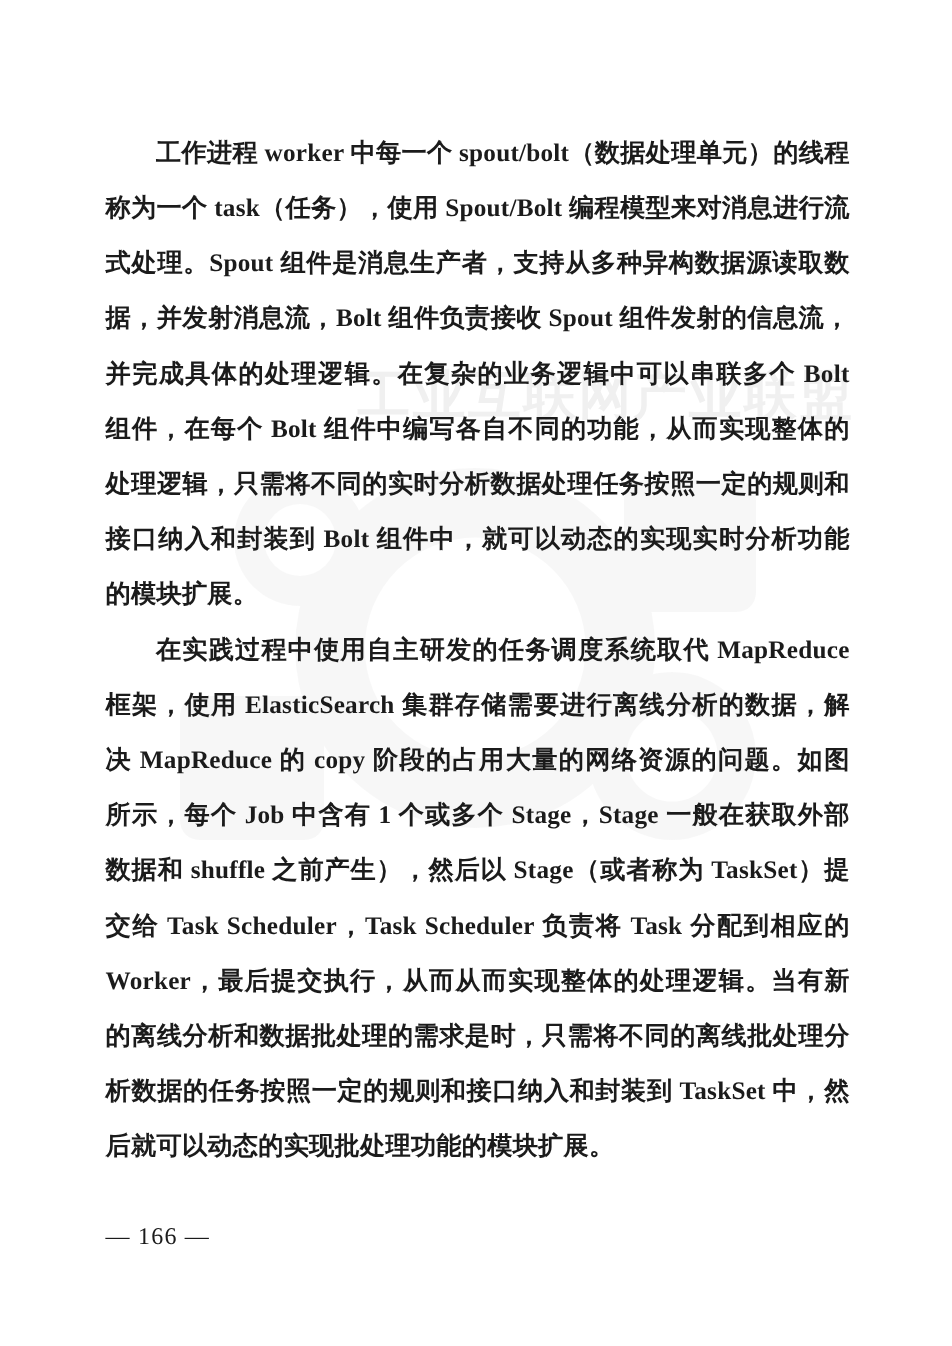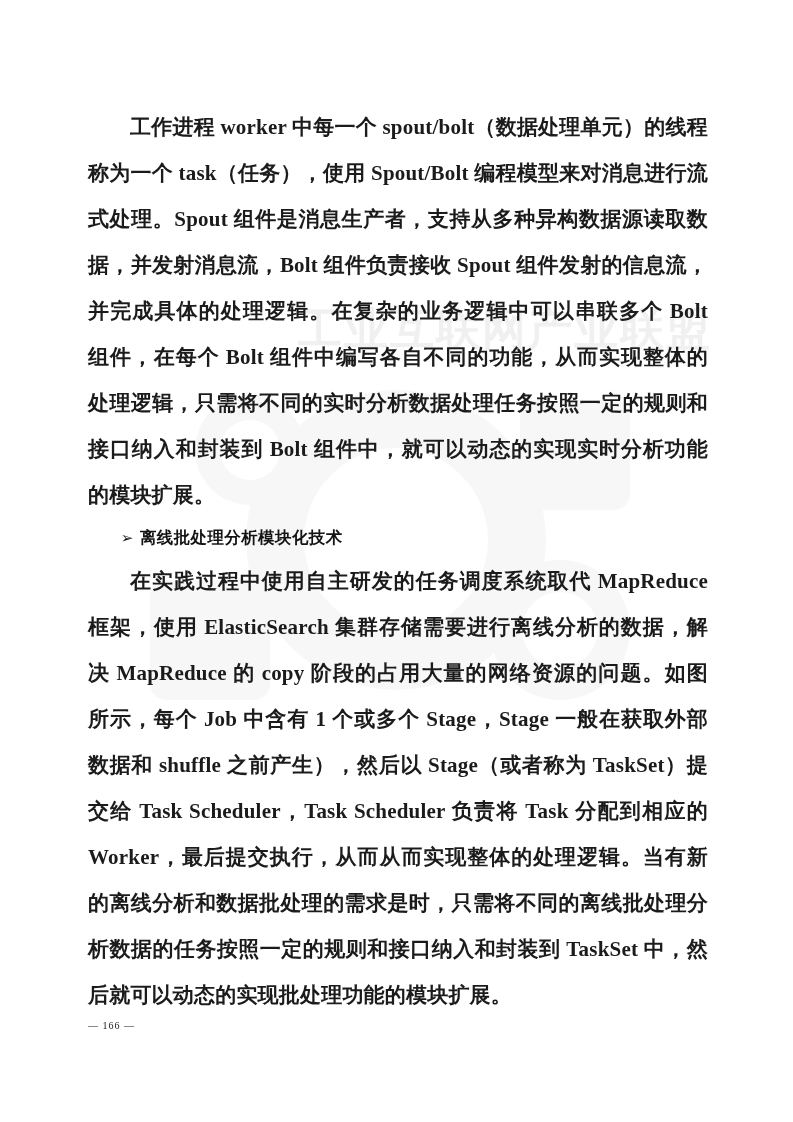--- a/index.html
+++ b/index.html
@@ -67,21 +67,21 @@
   .heading .bullet {
     font-family: "DejaVu Sans", sans-serif;
     font-weight: bold;
     font-size: 15px;
     margin-right: 6px;
   }
   .pagenum {
     position: absolute;
     left: 88px;
     top: 1020px;
-    font-size: 10px;
+    font-size: 20px;
     font-family: "Liberation Serif", serif;
     color: #1b1b1b;
     letter-spacing: 1px;
   }
 </style>
 </head>
 <body>
 
 <div class="page">
 
@@ -97,20 +97,19 @@
       <circle cx="396" cy="210" r="92"></circle>
       <circle cx="250" cy="120" r="30"></circle>
       <circle cx="560" cy="300" r="38"></circle>
     </g>
   </svg>
   <div class="wm-text">工业互联网产业联盟</div>
 
   <div class="content">
     <p class="body">工作进程 worker 中每一个 spout/bolt（数据处理单元）的线程称为一个 task（任务），使用 Spout/Bolt 编程模型来对消息进行流式处理。Spout 组件是消息生产者，支持从多种异构数据源读取数据，并发射消息流，Bolt 组件负责接收 Spout 组件发射的信息流，并完成具体的处理逻辑。在复杂的业务逻辑中可以串联多个 Bolt 组件，在每个 Bolt 组件中编写各自不同的功能，从而实现整体的处理逻辑，只需将不同的实时分析数据处理任务按照一定的规则和接口纳入和封装到 Bolt 组件中，就可以动态的实现实时分析功能的模块扩展。</p>
 
-    <p class="heading"><span class="bullet">➢</span><span>离线批处理分析模块化技术</span></p>
 
 
     <p class="body">在实践过程中使用自主研发的任务调度系统取代 MapReduce 框架，使用 ElasticSearch 集群存储需要进行离线分析的数据，解决 MapReduce 的 copy 阶段的占用大量的网络资源的问题。如图所示，每个 Job 中含有 1 个或多个 Stage，Stage 一般在获取外部数据和 shuffle 之前产生），然后以 Stage（或者称为 TaskSet）提交给 Task Scheduler，Task Scheduler 负责将 Task 分配到相应的 Worker，最后提交执行，从而从而实现整体的处理逻辑。当有新的离线分析和数据批处理的需求是时，只需将不同的离线批处理分析数据的任务按照一定的规则和接口纳入和封装到 TaskSet 中，然后就可以动态的实现批处理功能的模块扩展。</p>
   </div>
 
   <div class="pagenum">— 166 —</div>
 </div>
 
 </body></html>

